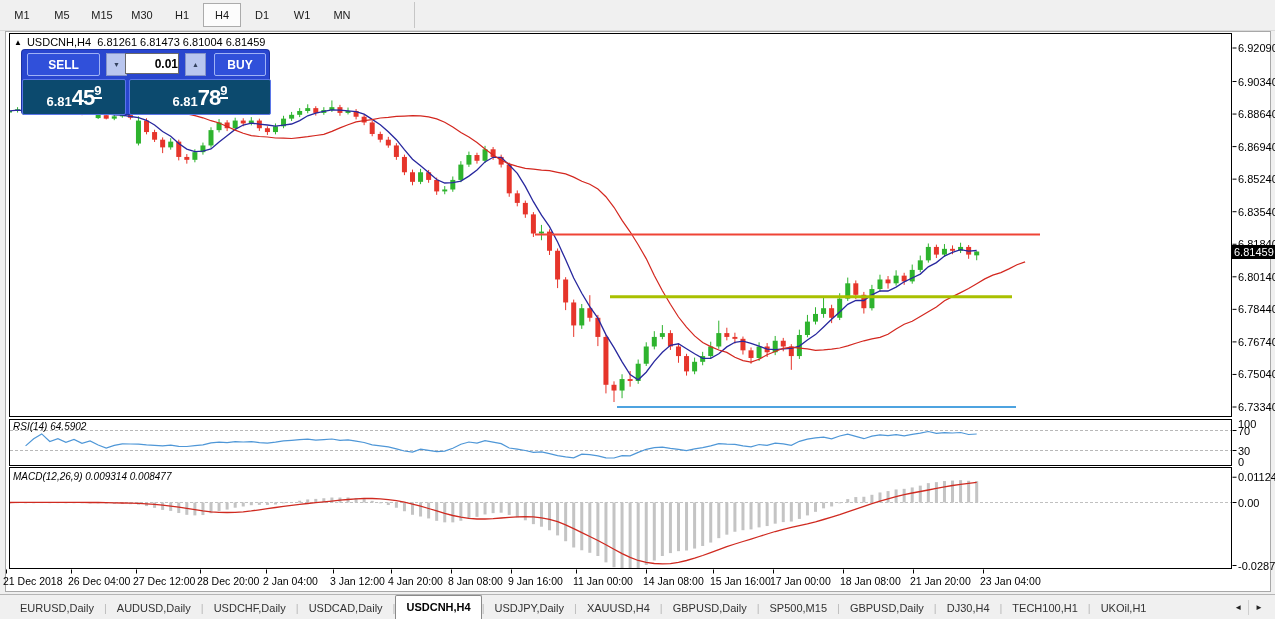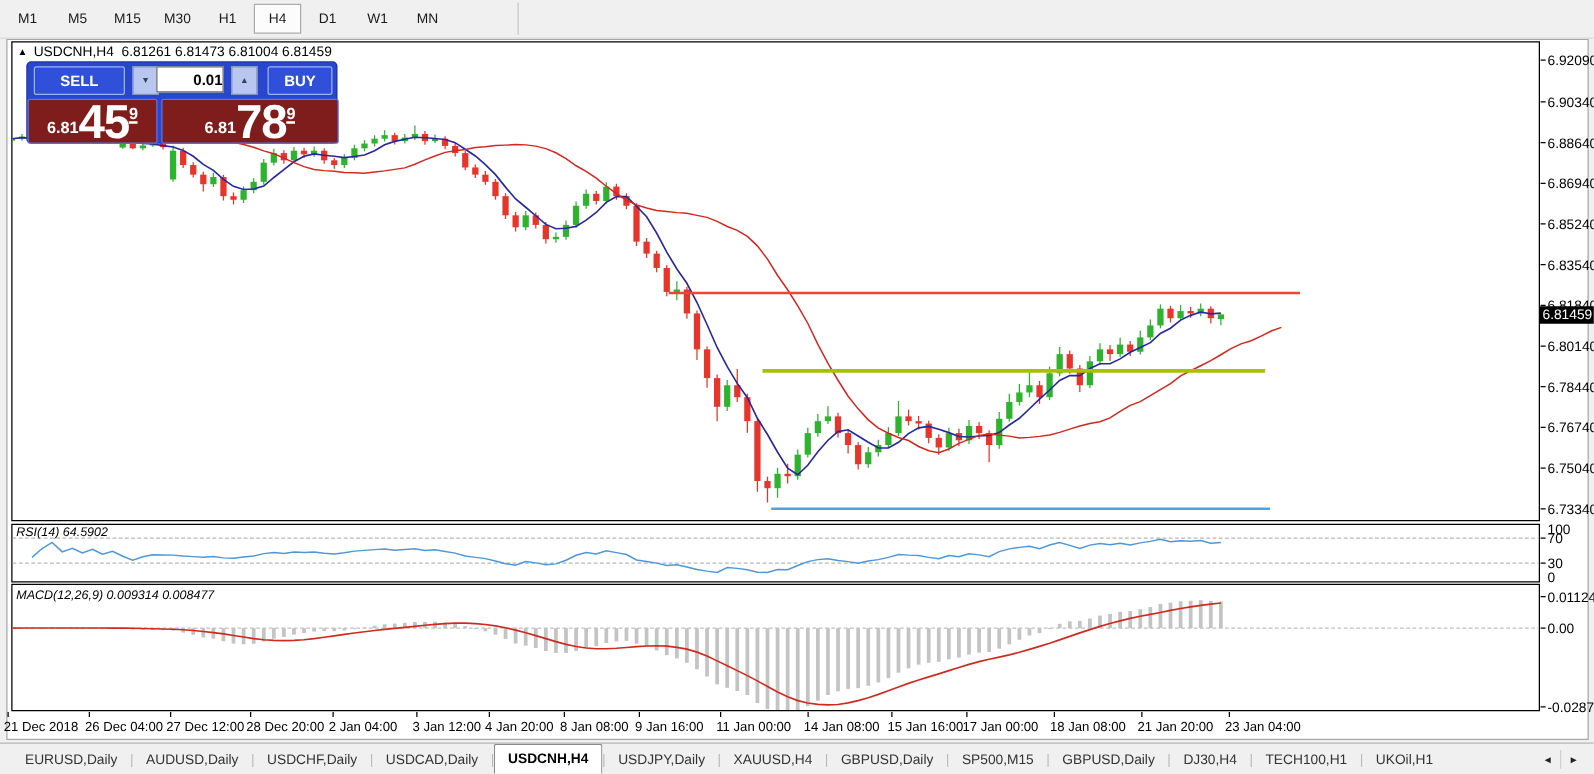--- a/index.html
+++ b/index.html
@@ -18,26 +18,26 @@
     border-radius:3px;z-index:3;box-shadow:0 0 0 1px #1d33a4;}
   .tp-btn{position:absolute;top:3px;height:21px;background:#3050da;border:1px solid #9fb2f6;border-radius:2px;
     color:#fff;font-size:12px;font-weight:600;display:flex;align-items:center;justify-content:center;}
   .tp-sell{left:5px;width:71px;}
   .tp-buy{left:192px;width:50px;}
   .tp-step{position:absolute;top:3px;width:19px;height:21px;background:#b9c6ef;border:1px solid #8694c9;
     color:#33415f;font-size:7px;display:flex;align-items:center;justify-content:center;}
   .tp-down{left:84px;} .tp-up{left:163px;}
   .tp-vol{position:absolute;left:103px;top:3px;width:52px;height:19px;background:#fff;border:1px solid #6a6a6a;
     font-size:12px;font-weight:700;color:#000;text-align:right;padding:0 0;font-family:"Liberation Sans",sans-serif;}
-  .tp-price{position:absolute;top:29px;height:32px;background:#7f1d1d;border:1px solid #5b76e8;border-radius:2px;
+  .tp-price{position:absolute;top:29px;height:32px;background:#0c4a6e;border:1px solid #5b76e8;border-radius:2px;
     color:#fff;display:flex;align-items:flex-end;justify-content:center;padding-bottom:2px;}
   .tp-price-left{left:0px;width:102px;}
   .tp-price-right{left:107px;width:140px;}
   .tp-price .sm{font-size:13px;font-weight:700;margin-bottom:3px;}
-  .tp-price .big{font-size:38px;font-weight:700;line-height:28px;letter-spacing:-1px;}
+  .tp-price .big{font-size:22px;font-weight:700;line-height:28px;letter-spacing:-1px;}
   .tp-price .sup{font-size:13px;font-weight:700;margin-bottom:13px;border-bottom:2px solid #fff;line-height:12px;}
   .ind-label{position:absolute;font-size:10px;color:#000;z-index:2;font-style:italic;}
   .price-badge{position:absolute;left:1232px;top:245px;width:43px;height:14px;background:#000;color:#fff;
     font-size:11px;line-height:14px;text-align:left;padding-left:2px;z-index:2;}
   .tabbar{position:absolute;left:0;top:594px;width:1275px;height:25px;background:#f0f0f0;border-top:1px solid #b5b5b5;
     display:flex;align-items:center;z-index:4;justify-content:flex-end;}
   .tab{height:21px;display:flex;align-items:center;padding:0 10px;font-size:11px;color:#333;white-space:nowrap;cursor:default;}
   .tab.active{background:#fff;border:1px solid #8a8a8a;border-bottom:none;height:23px;margin-top:-2px;
     font-weight:700;color:#000;border-radius:2px 2px 0 0;}
   .tab-sep{color:#b9b9b9;font-size:11px;}

